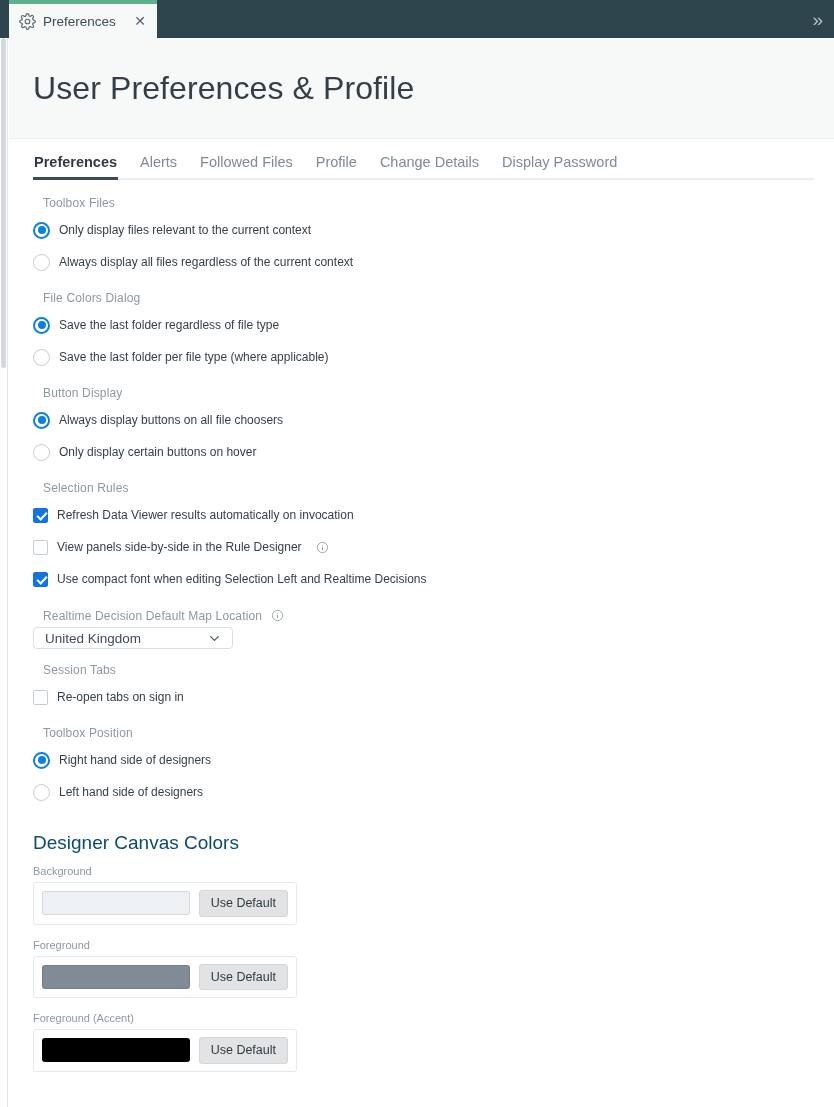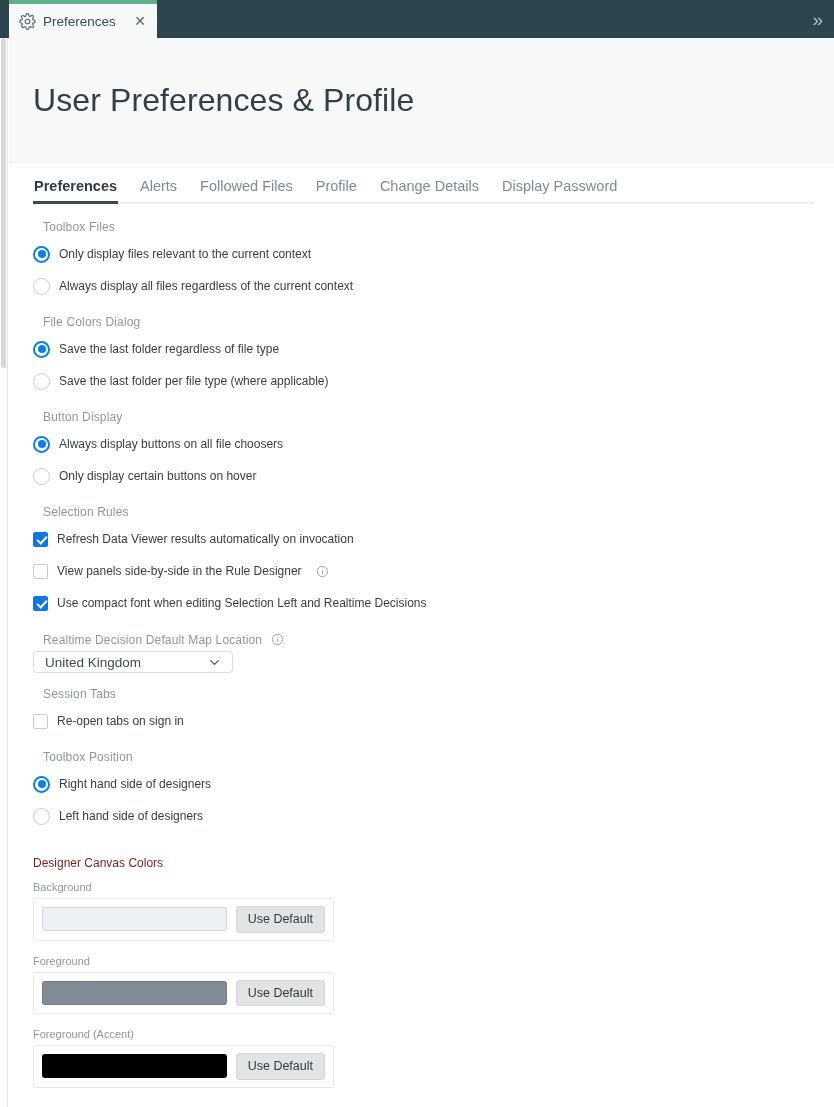--- a/index.html
+++ b/index.html
@@ -83,21 +83,21 @@
   .page {
     position: absolute;
     left: 9px; top: 38px;
     width: 825px;
     height: 1069px;
     background: #ffffff;
   }
 
   .page-header {
     background: #f7f8f8;
-    height: 125px;
+    height: 101px;
     padding: 0 0 0 24px;
     display: flex;
     align-items: center;
     border-bottom: 1px solid #eceeef;
   }
   .page-title {
     font-size: 32px;
     font-weight: 400;
     color: #333f48;
     letter-spacing: 0.1px;
@@ -222,34 +222,34 @@
     font-size: 13.5px;
     color: #3d4b55;
   }
   .select-chevron {
     margin-left: auto;
     width: 13px; height: 13px;
   }
 
   
   .section-heading {
-    font-size: 12px;
-    color: #7f1d1d;
+    font-size: 19px;
+    color: #0c4a6e;
     font-weight: 400;
     margin: 24px 0 11px 0;
   }
 
   
   .color-label {
     font-size: 11px;
     color: #8c98a0;
     margin-bottom: 5px;
   }
   .color-row {
-    width: 301px;
+    width: 264px;
     border: 1px solid #e6e9eb;
     border-radius: 3px;
     padding: 7px 8px;
     display: flex;
     align-items: center;
     gap: 9px;
     margin-bottom: 14px;
   }
   .swatch {
     width: 196px;

